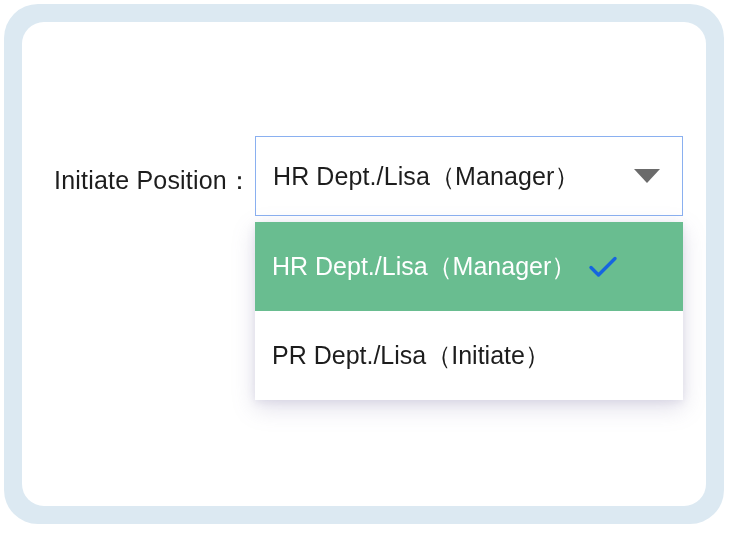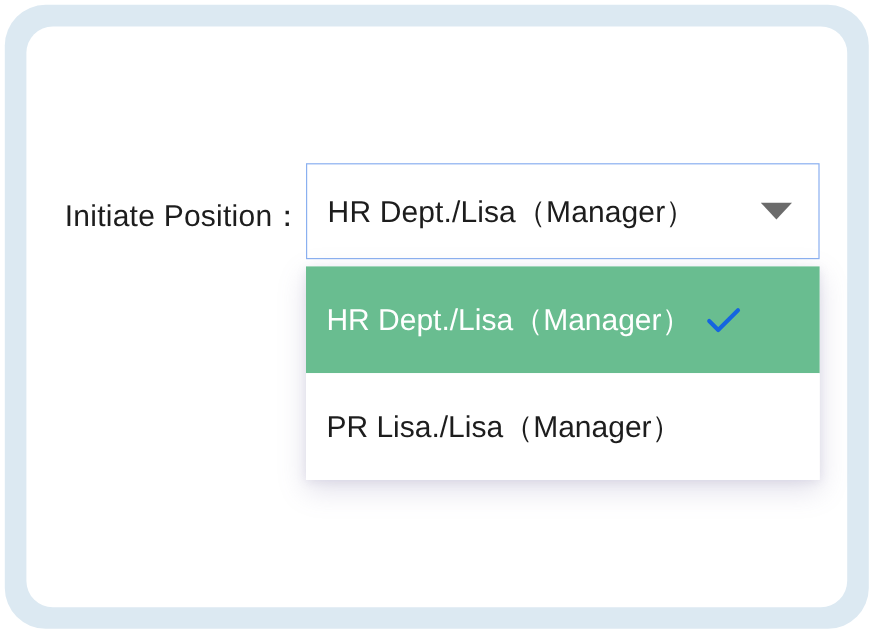--- a/index.html
+++ b/index.html
@@ -143,17 +143,17 @@
     <div class="dropdown-option selected">
       <span>HR Dept./Lisa（Manager）</span>
       <span class="check-icon">
         <svg width="30" height="24" viewBox="0 0 30 24" aria-hidden="true">
           <path d="M3 12.5 L10.5 20 L27 3.5" fill="none" stroke="#1565e0" stroke-width="3.4" stroke-linecap="round" stroke-linejoin="round"></path>
         </svg>
       </span>
     </div>
 
     <div class="dropdown-option">
-      <span>PR Lisa./Lisa（Manager）</span>
+      <span>PR Dept./Lisa（Initiate）</span>
     </div>
 
   </div>
 </div>
 
 </body></html>

